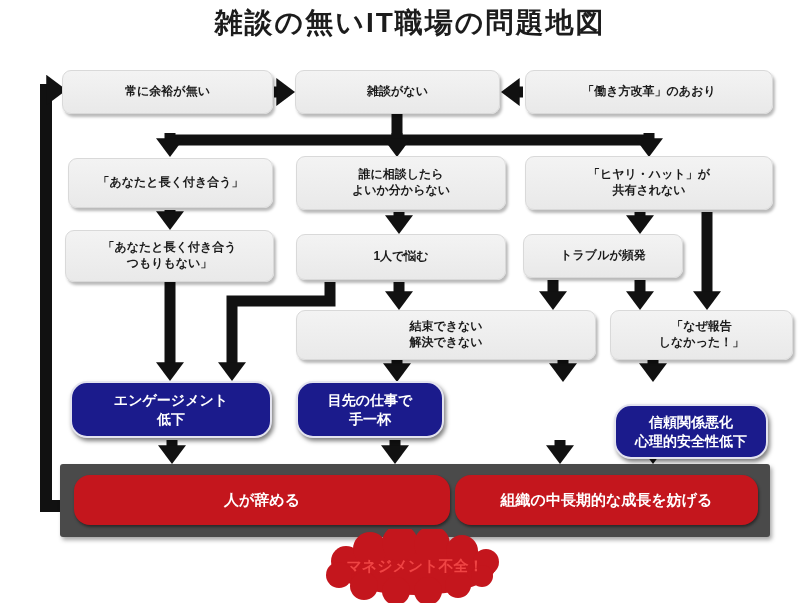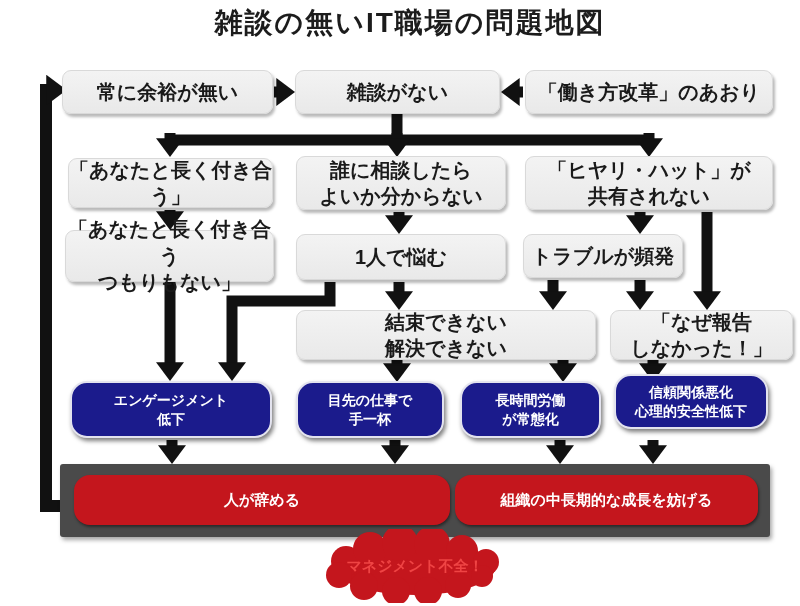--- a/index.html
+++ b/index.html
@@ -9,21 +9,21 @@
   .title{position:absolute;top:4px;left:0;width:100%;margin:0;
          text-align:center;font-size:28px;font-weight:600;color:#1c1c1c;
          letter-spacing:2px;transform:translateX(10px);}
   .arrows{position:absolute;left:0;top:0;z-index:1;}
   .box{position:absolute;z-index:2;display:flex;align-items:center;justify-content:center;
        text-align:center;box-sizing:border-box;}
   .lbl{white-space:pre-line;line-height:1.32;}
   .light{background:linear-gradient(180deg,#f3f3f3,#e9e9e9);
          border:1px solid #d9d9d9;border-radius:9px;
          box-shadow:2px 3px 3px rgba(0,0,0,0.28);
-         font-size:20px;font-weight:bold;color:#1a1a1a;}
+         font-size:12px;font-weight:bold;color:#1a1a1a;}
   .blue{background:var(--box-blue,#1b1b8c);
         border:2px solid #e3e3ee;border-radius:17px;
         box-shadow:2px 3px 4px rgba(0,0,0,0.5);
         font-size:14px;font-weight:bold;color:#ffffff;}
   .bar{position:absolute;z-index:2;background:var(--bar-gray,#4a4a4a);
        border-radius:3px;box-shadow:2px 3px 4px rgba(0,0,0,0.35);}
   .red{background:var(--box-red,#c4161d);border-radius:16px;z-index:3;
        box-shadow:1px 2px 3px rgba(0,0,0,0.45);
        font-size:15px;font-weight:bold;color:#ffffff;}
   .bubble{position:absolute;left:312px;top:529px;width:206px;height:74px;z-index:4;}
@@ -116,25 +116,21 @@
     </div>
 
   <div class="box blue" style="left:70px;top:381px;width:202px;height:57px">
     <span class="lbl">エンゲージメント
 低下</span>
     </div>
   <div class="box blue" style="left:296px;top:381px;width:148px;height:57px">
     <span class="lbl">目先の仕事で
 手一杯</span>
     </div>
-  <div class="box blue" style="left:460px;top:381px;width:141px;height:57px">
-    <span class="lbl">長時間労働
-が常態化</span>
-    </div>
-  <div class="box blue" style="left:614px;top:374px;width:154px;height:55px">
+  <div class="box blue" style="left:614px;top:404px;width:154px;height:55px">
     <span class="lbl">信頼関係悪化
 心理的安全性低下</span>
     </div>
 
   <div class="bar" style="left:60px;top:464px;width:710px;height:73px"></div>
   <div class="box red" style="left:74px;top:475px;width:376px;height:50px">
     <span class="lbl">人が辞める</span>
     </div>
   <div class="box red" style="left:455px;top:475px;width:303px;height:50px">
     <span class="lbl">組織の中長期的な成長を妨げる</span>

